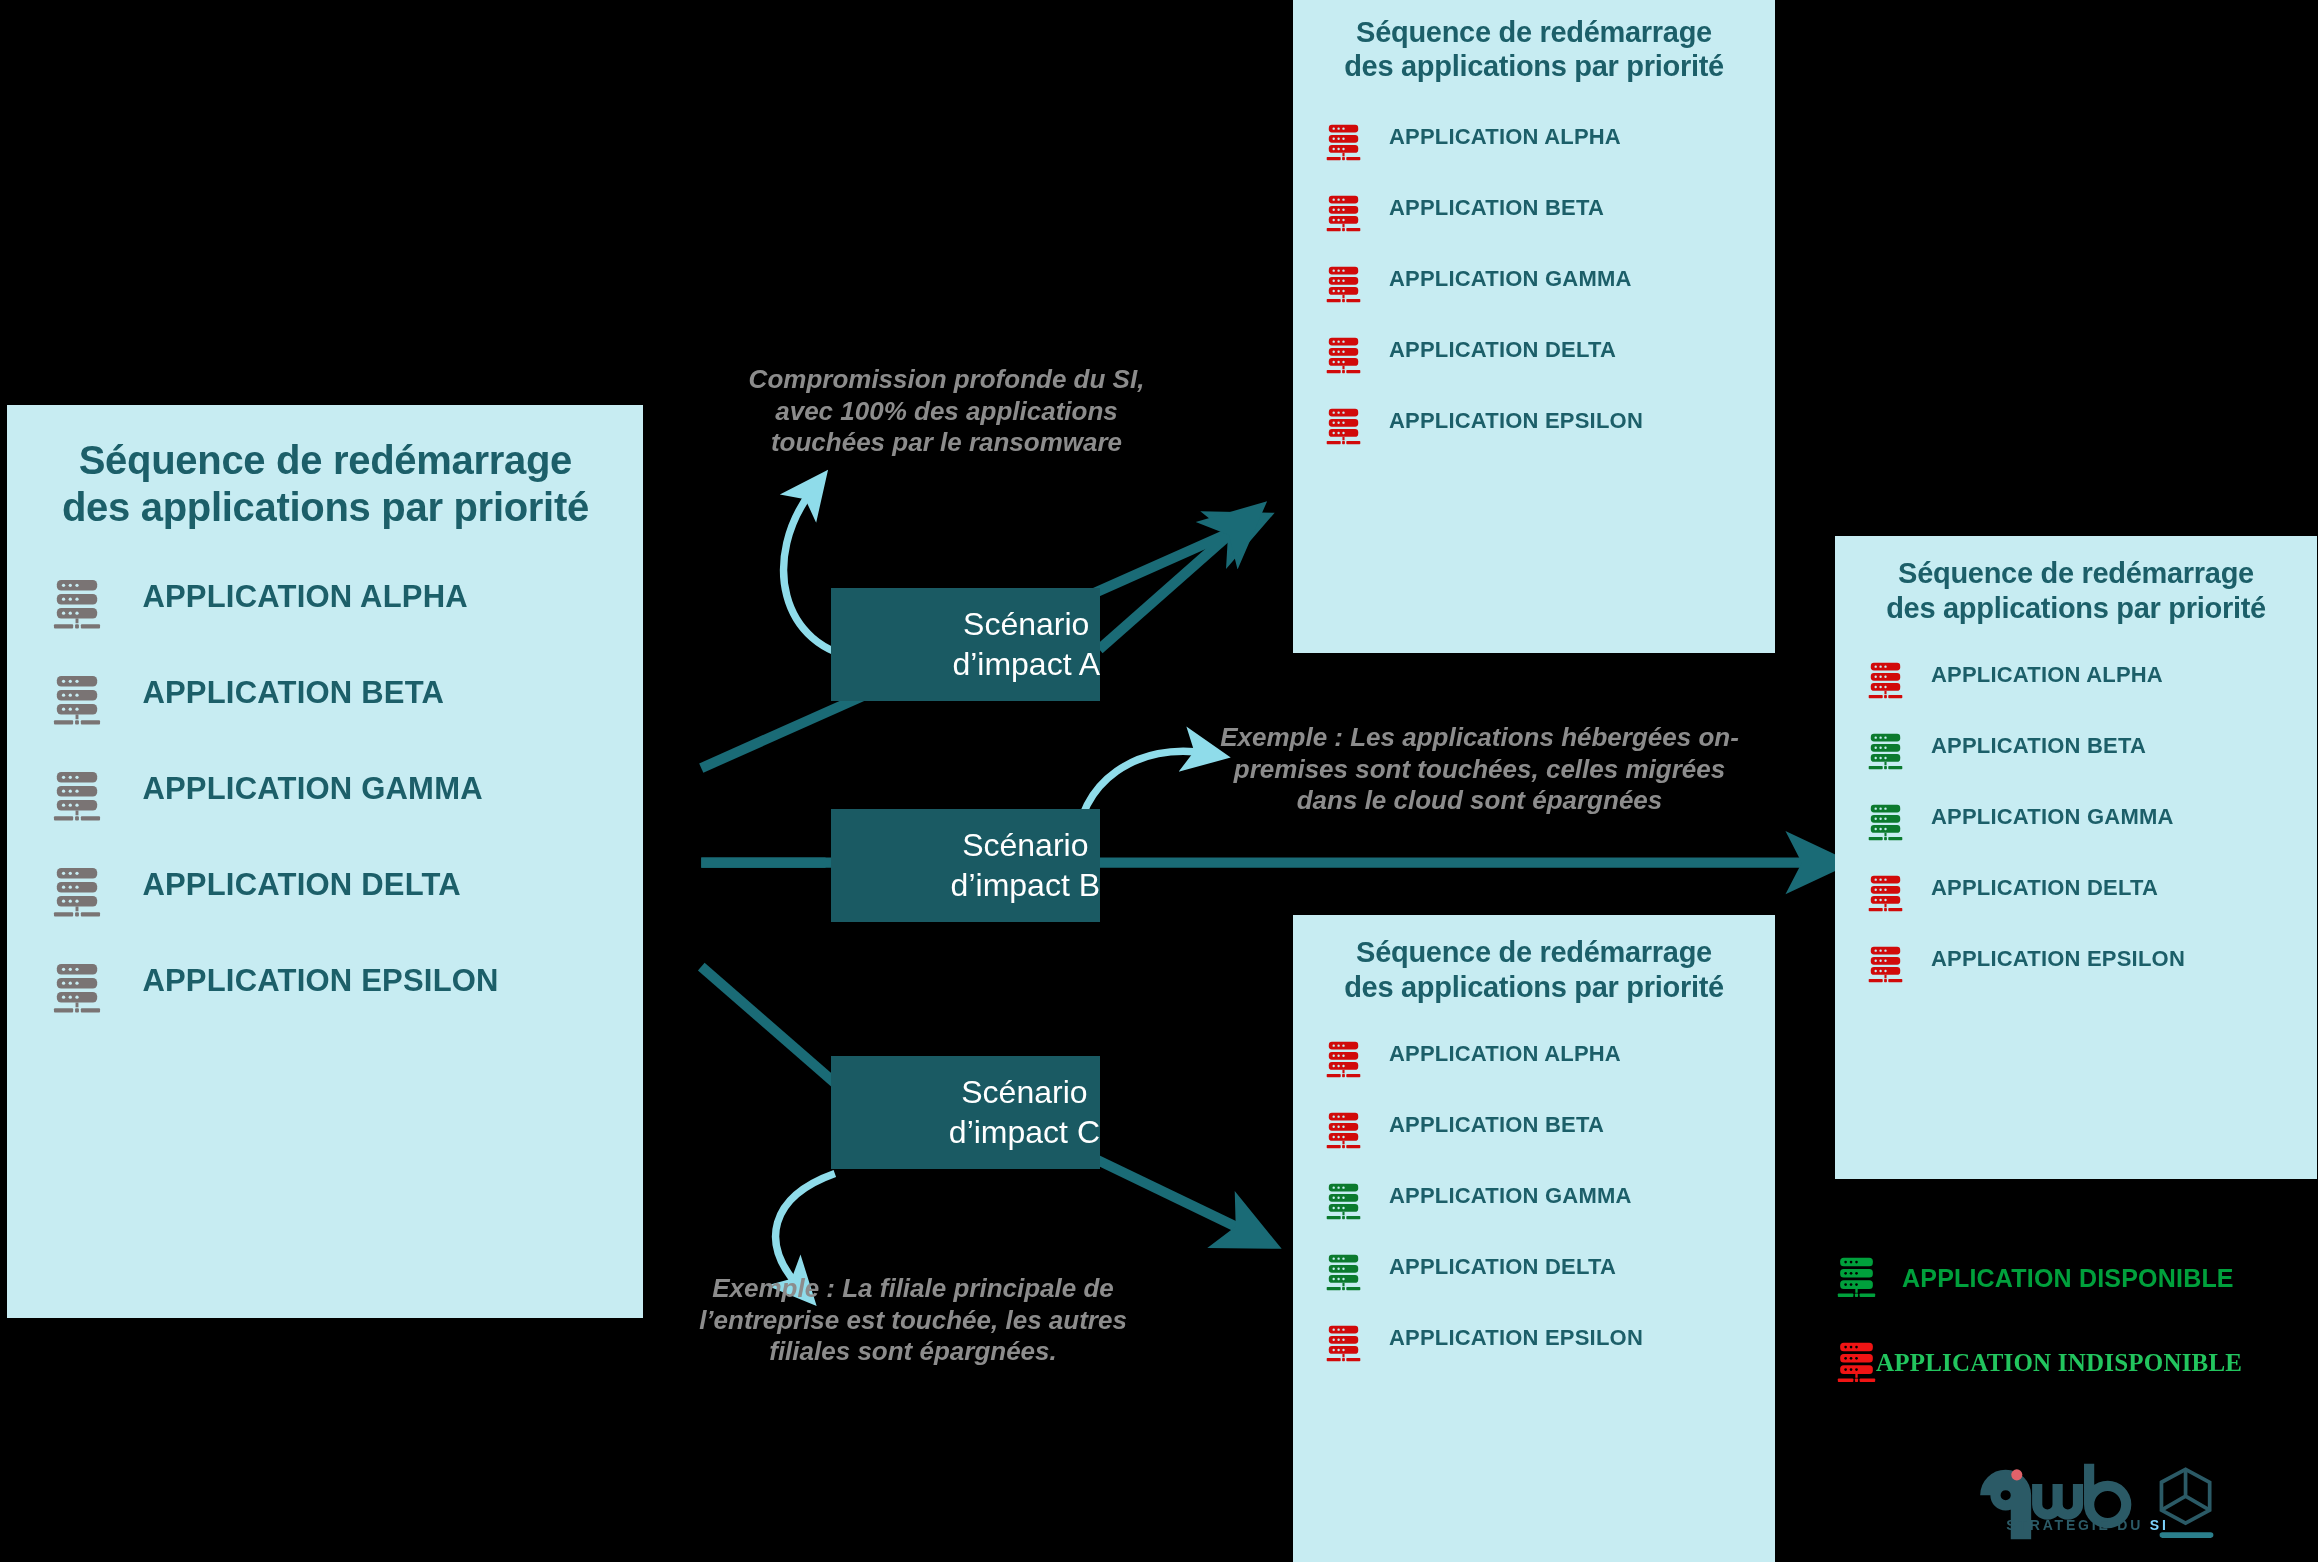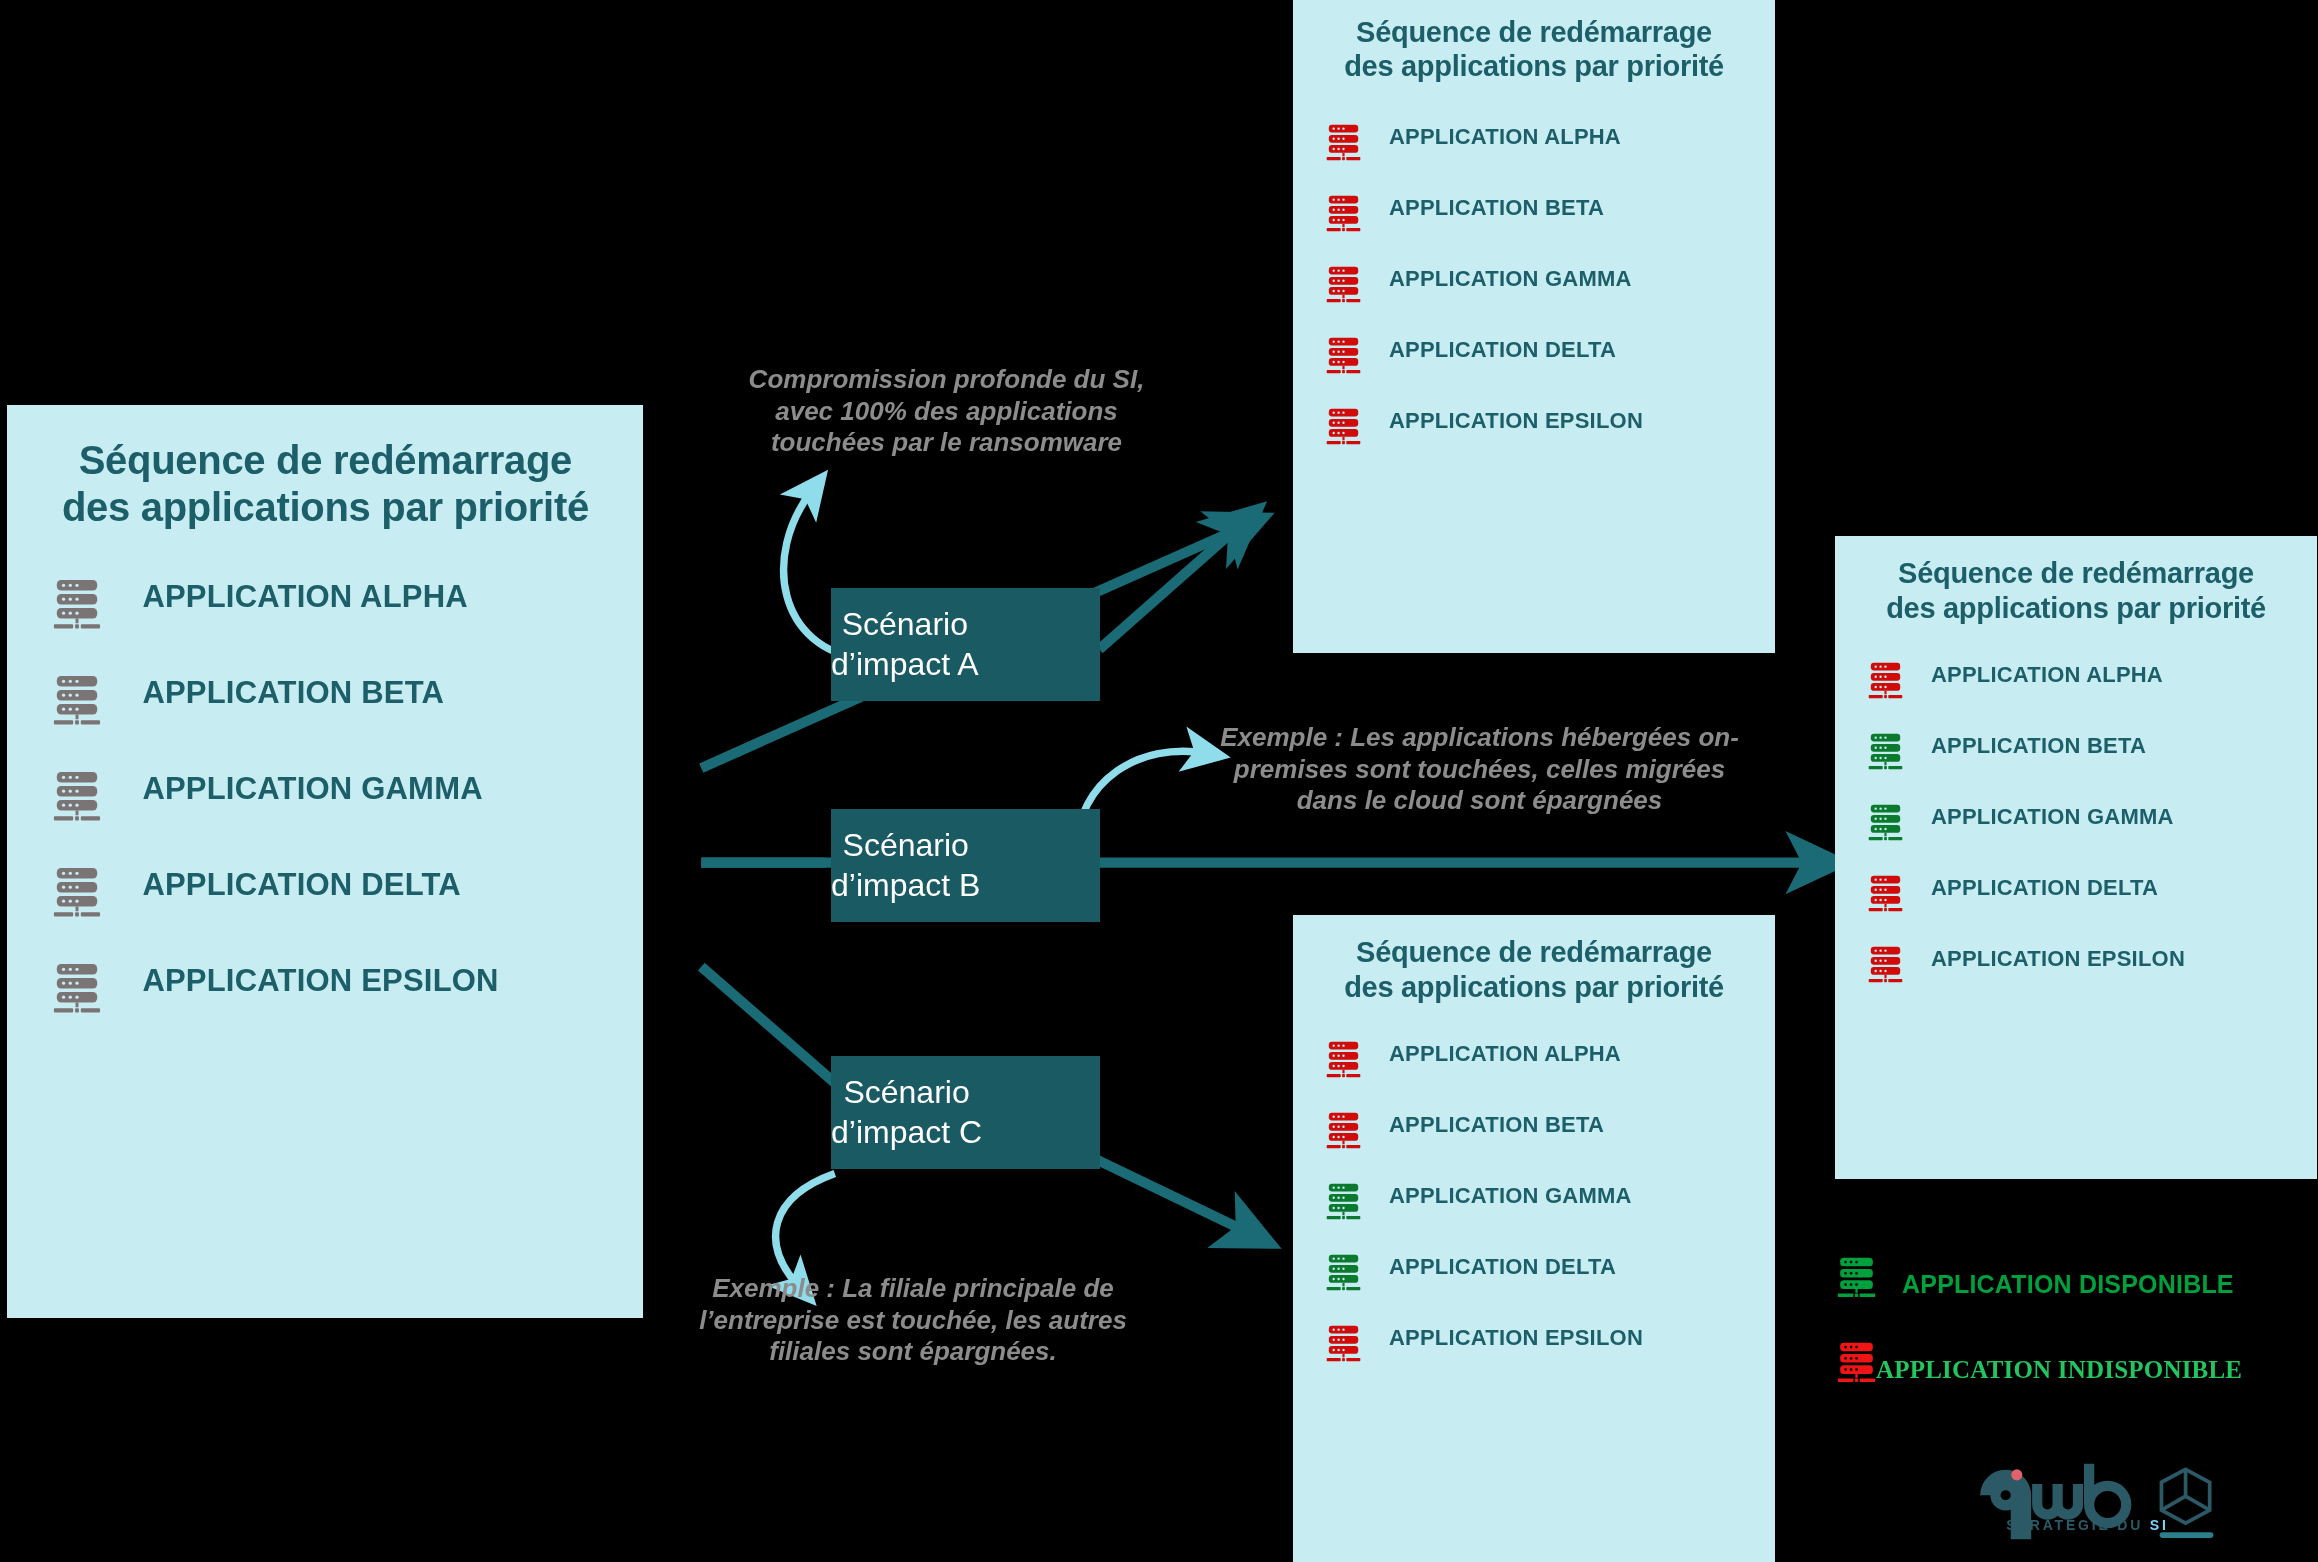--- a/index.html
+++ b/index.html
@@ -42,39 +42,39 @@
   
   .srv { display: block; flex: 0 0 auto; }
 
   
   .scenario {
     position: absolute;
     background: #1a5a63;
     color: #ffffff;
     display: flex;
     align-items: center;
-    justify-content: flex-start;
+    justify-content: flex-end;
     text-align: center;
     line-height: 1.22;
     font-weight: 400;
   }
 
   
   .note {
     position: absolute;
     color: #8c8c8c;
     font-style: italic;
     font-weight: 700;
     text-align: center;
     line-height: 1.22;
   }
 
   
   .legend { position: absolute; }
-  .legend-row { display: flex; align-items: flex-end; }
+  .legend-row { display: flex; align-items: center; }
   .legend-label {
     font-weight: 800;
     letter-spacing: 0.2px;
     white-space: nowrap;
   }
 
   
   #arrows {
     position: absolute;
     left: 0; top: 0;

